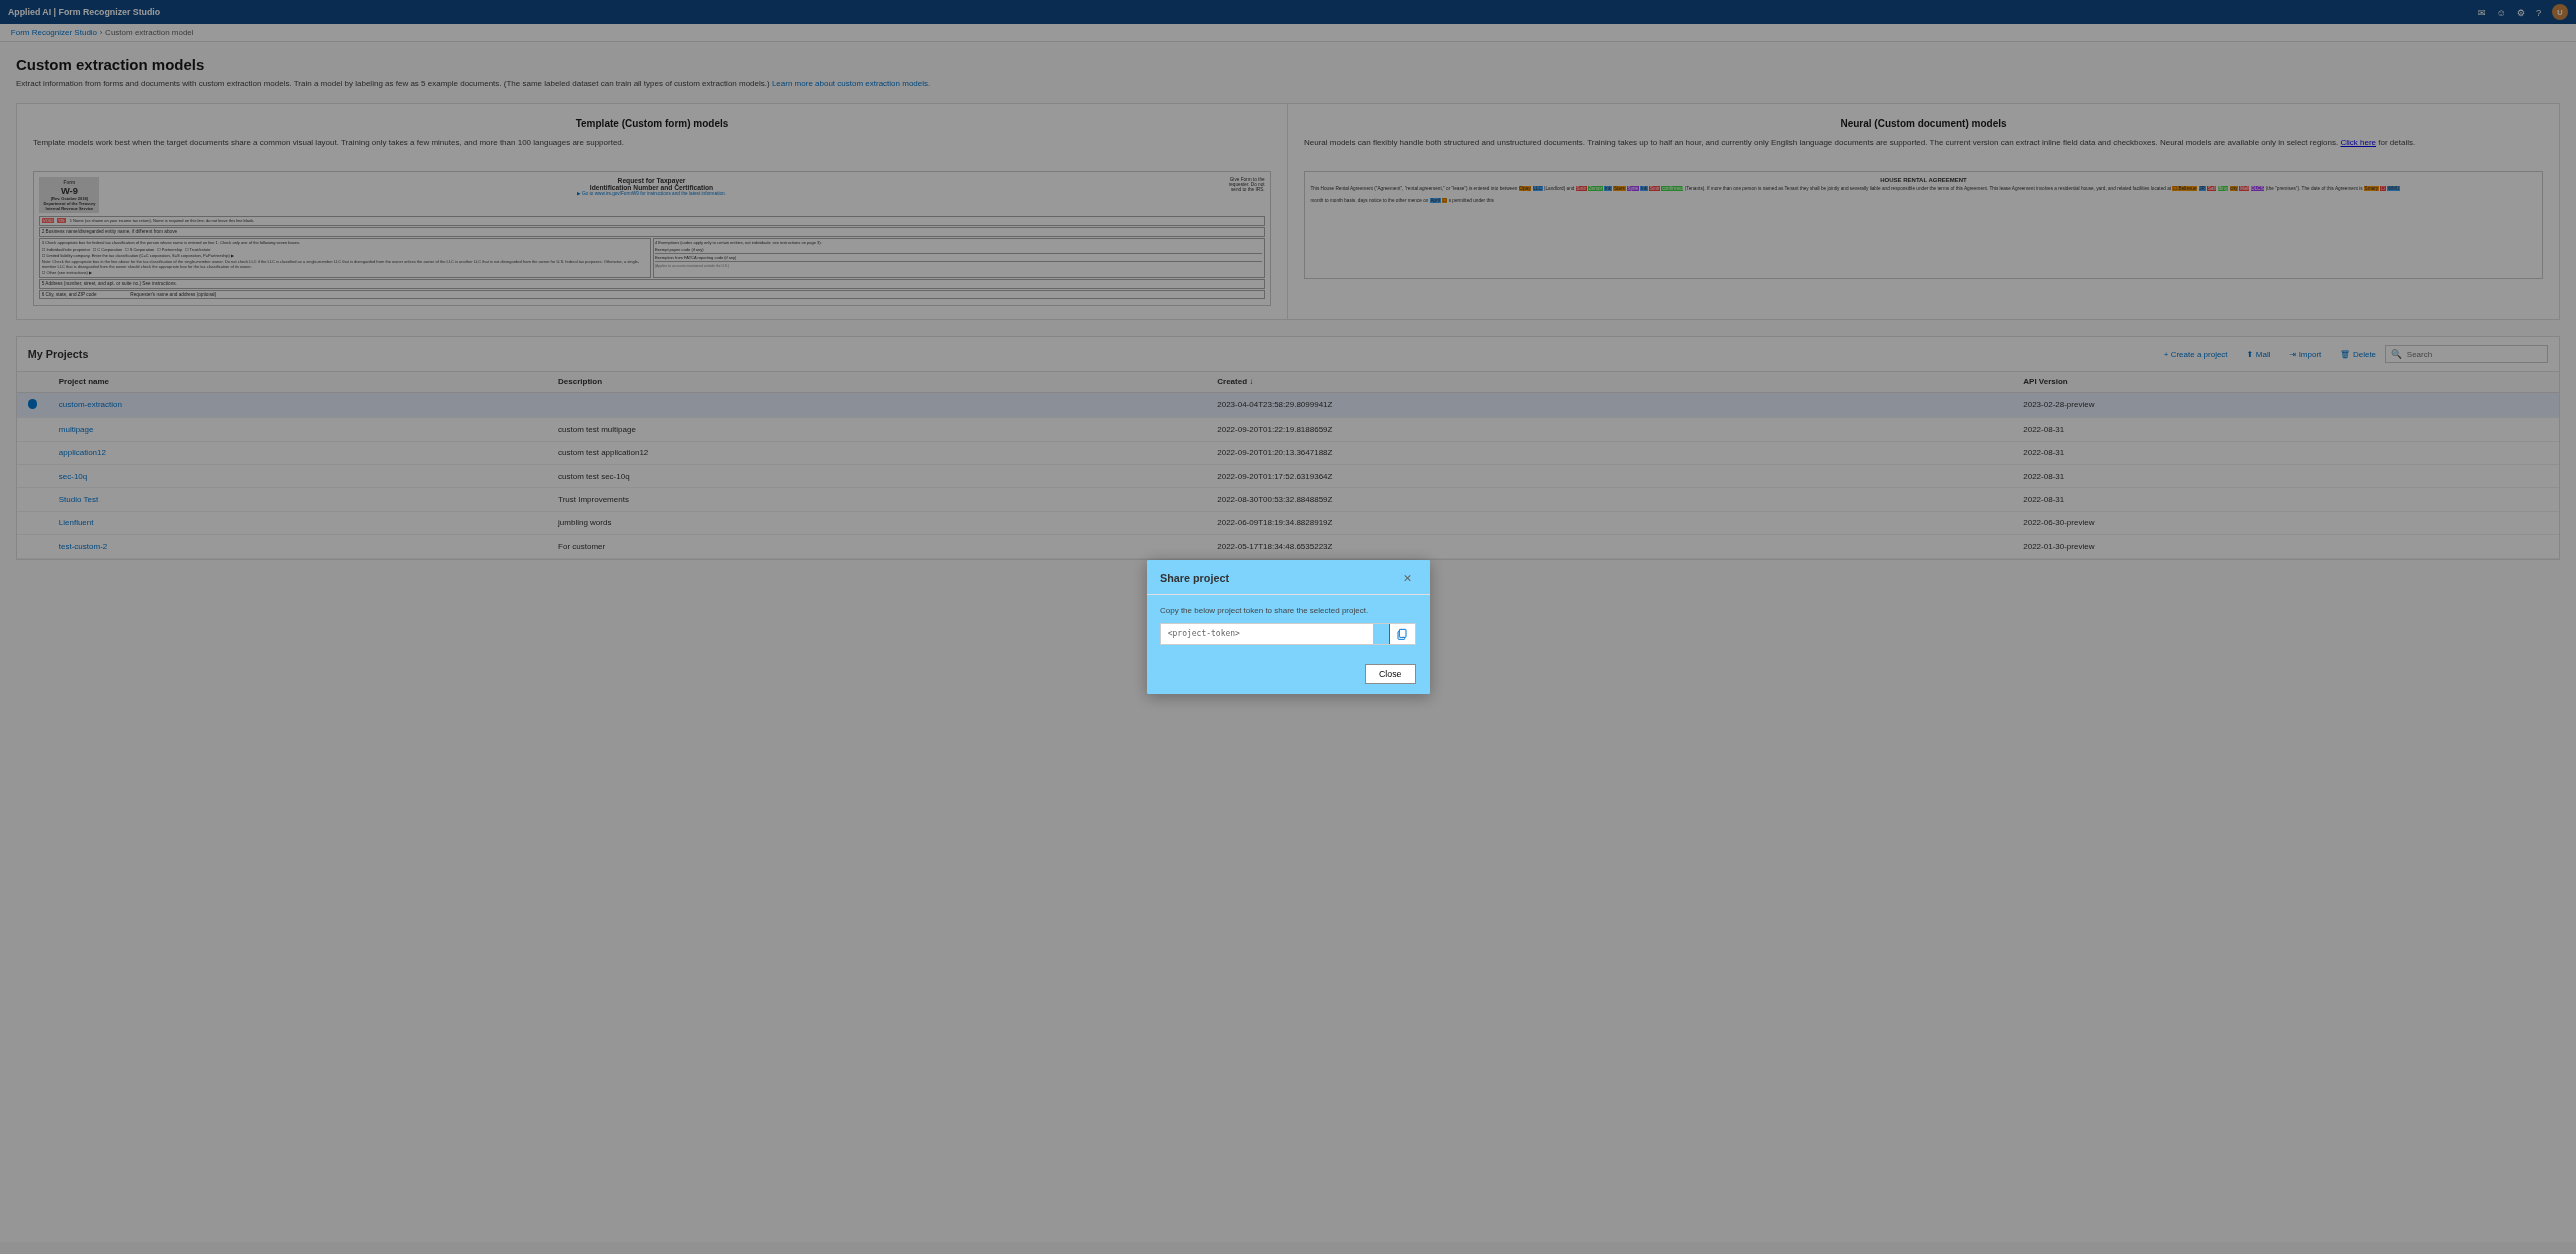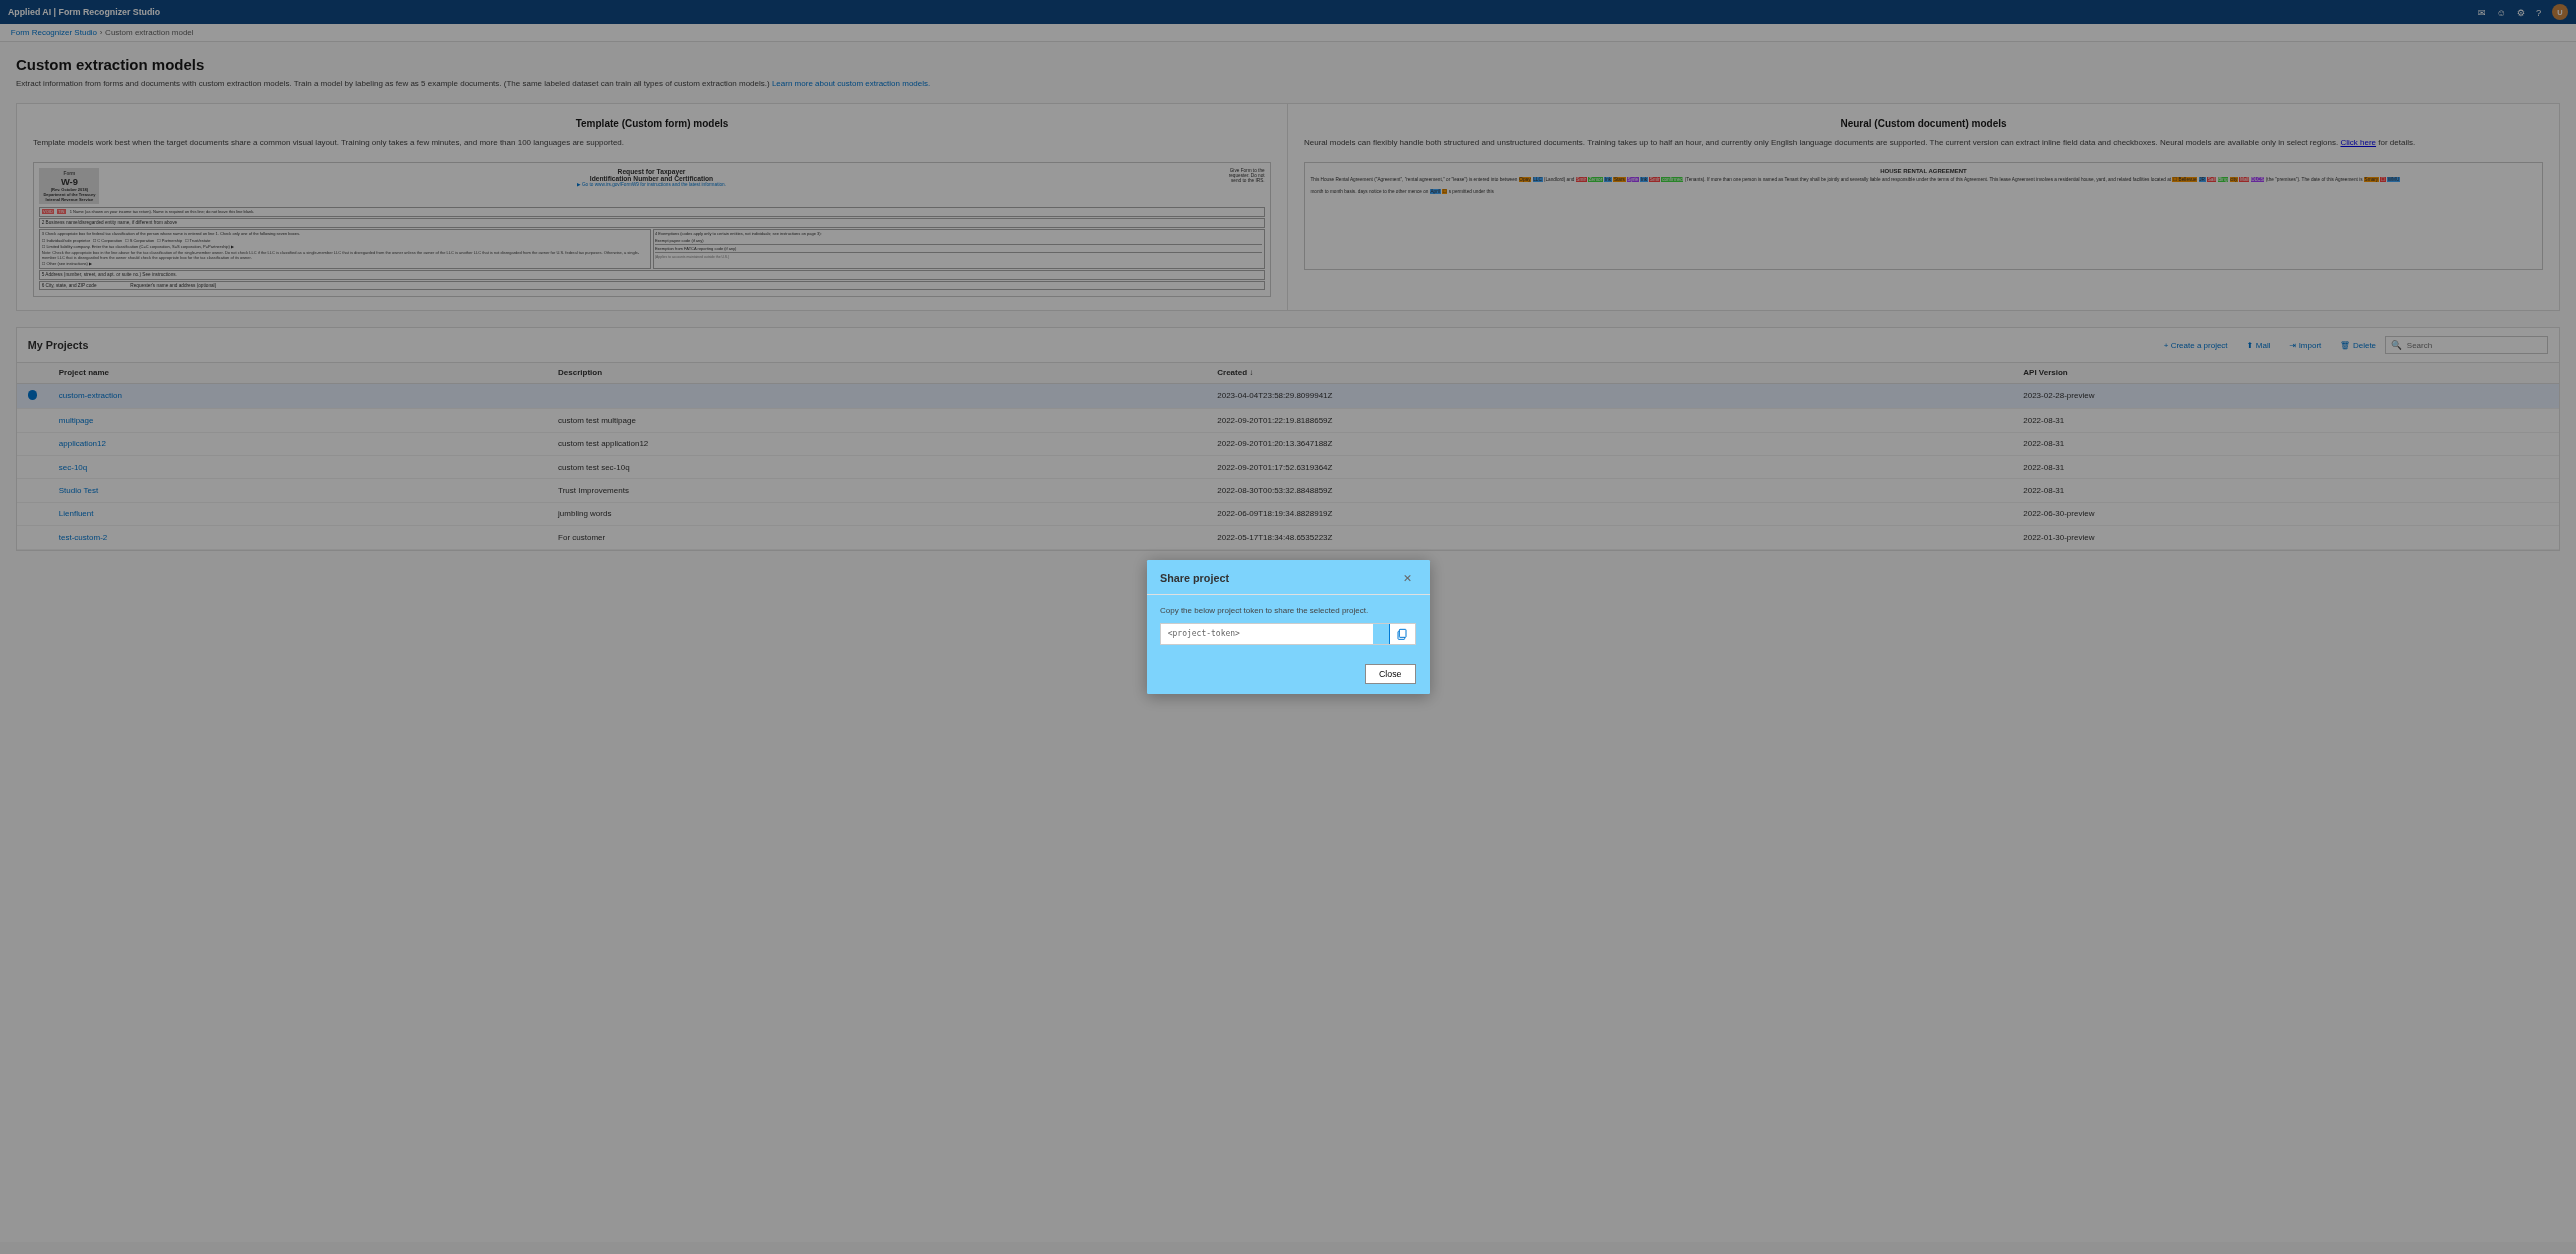--- a/index.html
+++ b/index.html
@@ -47,21 +47,21 @@
       gap: 0;
       background: white;
       border: 0.7px solid #e0e0e0;
       margin-bottom: 16px;
     }
     .info-col {
       padding: 13.5px 16px;
     }
     .info-col:first-child { border-right: 0.7px solid #e0e0e0; }
     .info-col-title { font-size: 10px; font-weight: 600; text-align: center; margin-bottom: 8px; color: #1a1a1a; }
-    .info-col-desc { font-size: 8px; color: #444; line-height: 1.6; margin-bottom: 12px; }
+    .info-col-desc { font-size: 8px; color: #444; line-height: 1.6; margin-bottom: 21px; }
     .doc-preview {
       border: 0.7px solid #ccc;
       background: white;
       padding: 5.4px;
       font-size: 6px;
       min-height: 108px;
       overflow: hidden;
     }
 
     

